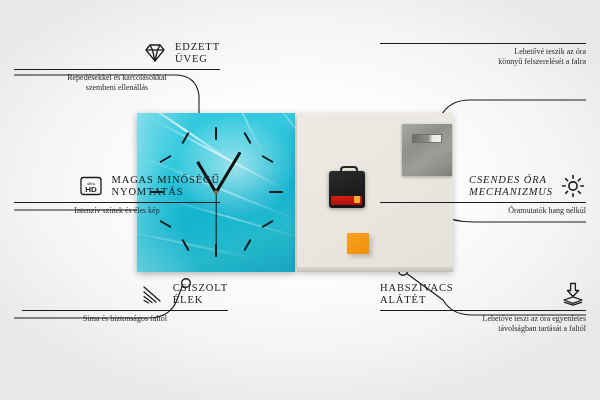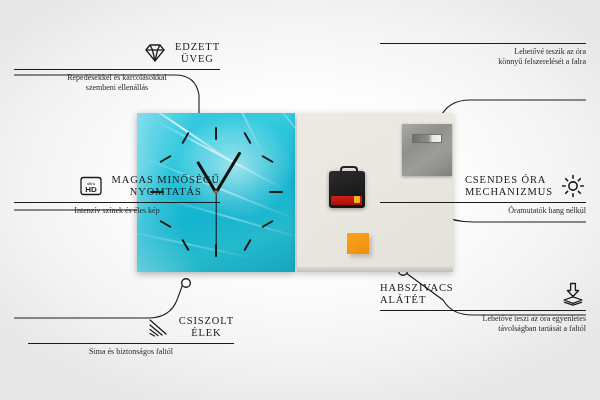--- a/index.html
+++ b/index.html
@@ -151,21 +151,21 @@
   .callout.right .head { justify-content: flex-start; }
   .title {
     font-family: "Liberation Serif", serif;
     font-size: 10.5px;
     letter-spacing: 0.9px;
     color: #1b1b1b;
     line-height: 12.5px;
     text-transform: uppercase;
     white-space: pre-line;
   }
-  .callout.left .title { text-align: center; font-family: Liberation Serif, serif; }
+  .callout.left .title { text-align: left; font-family: Liberation Serif, serif; }
   .callout.right .title { text-align: left; }
   .rule {
     height: 1px;
     background: #1c1c1c;
     margin-top: 3px;
   }
   .desc {
     font-family: "Liberation Serif", serif;
     font-size: 8px;
     line-height: 9.5px;
@@ -281,21 +281,21 @@
           <text x="13" y="19" font-family="Liberation Sans, sans-serif" font-size="8" font-weight="bold" text-anchor="middle" fill="#1b1b1b">HD</text>
         </svg>
       </span>
       <span class="title">MAGAS MINŐSÉGŰ
 NYOMTATÁS</span>
     </div>
     <div class="rule"></div>
     <div class="desc">Intenzív színek és éles kép</div>
   </div>
 
-  <div class="callout left" style="left:28px; top:281px;margin-top:33px;">
+  <div class="callout left" style="left:22px; top:281px;">
     <div class="head">
       <span class="ico">
         <svg viewBox="0 0 26 26">
             <g stroke="#1b1b1b" stroke-width="1.25" fill="none" stroke-linecap="round">
           <path d="M4 6 L20 20"></path>
               <path d="M4 11 L16 21"></path>
               <path d="M4 15.5 L12 21.5"></path>
               <path d="M4 19.5 L8.5 22"></path>
         </g>
           </svg>
@@ -307,21 +307,21 @@
     <div class="desc">Sima és biztonságos faltól</div>
   </div>
 
   <div class="callout right" style="left:380px; top:40px;">
     <div class="rule"></div>
     <div class="desc">Lehetővé teszik az óra
 könnyű felszerelését a falra</div>
   </div>
 
   <div class="callout right" style="left:380px; top:173px;">
-    <div class="head" style="justify-content:flex-end;">
+    <div class="head" style="justify-content:flex-end;font-style:italic;">
       <span class="title">CSENDES ÓRA
 MECHANIZMUS</span>
       <span class="ico">
         <svg viewBox="0 0 26 26">
             <g fill="none" stroke="#1b1b1b" stroke-width="1.6">
           <circle cx="13" cy="13" r="4.1"></circle>
           <path d="M13 2.6 v2.6 M13 20.8 v2.6 M2.6 13 h2.6 M20.8 13 h2.6
                    M5.7 5.7 l1.9 1.9 M18.4 18.4 l1.9 1.9 M20.3 5.7 l-1.9 1.9 M7.6 18.4 l-1.9 1.9" stroke-linecap="round"></path>
         </g>
           </svg>

